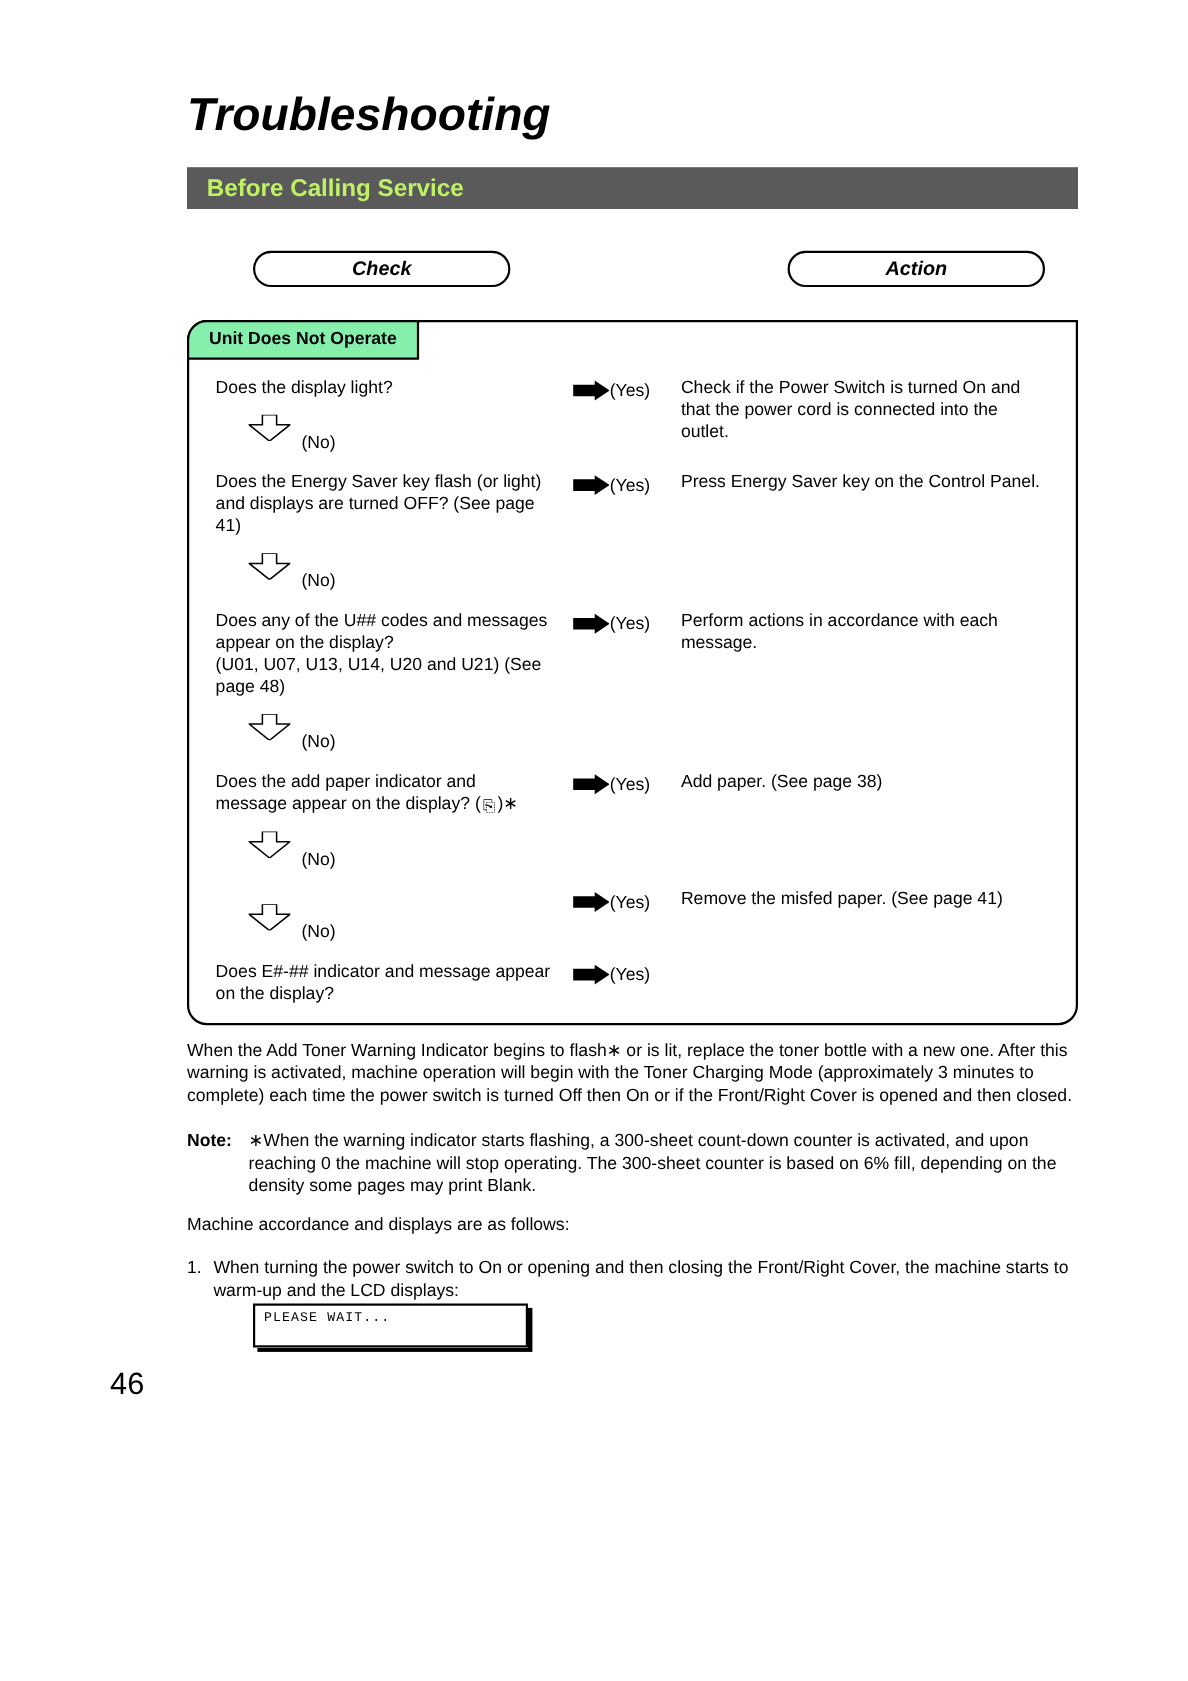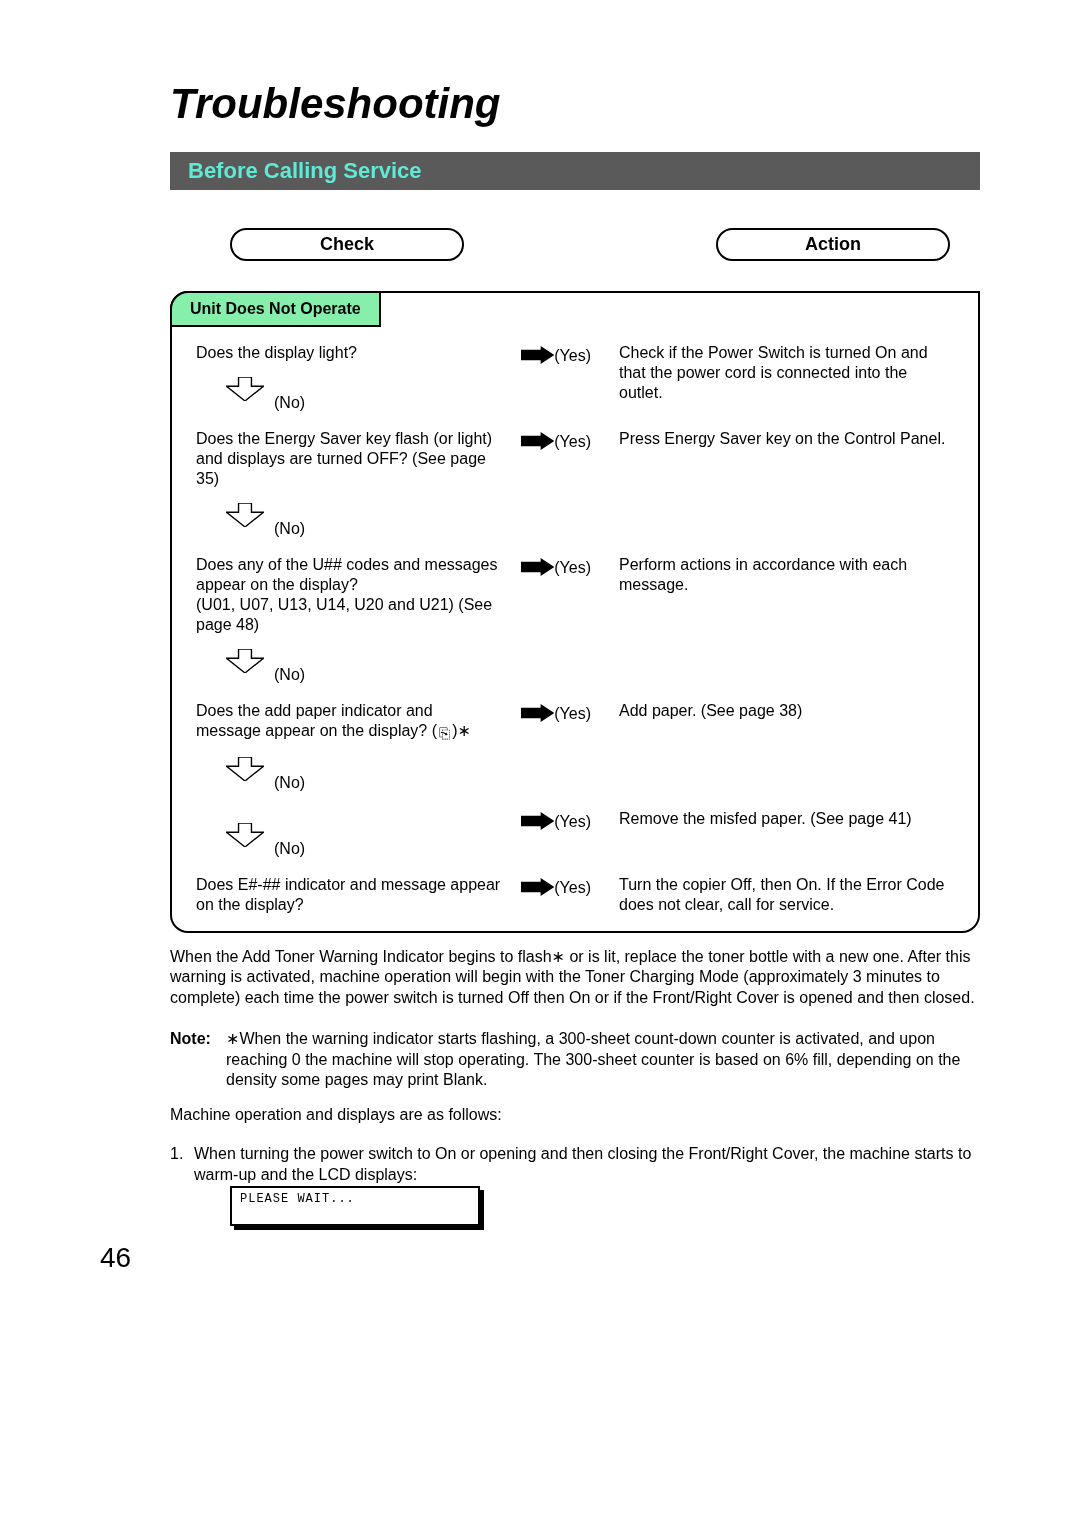--- a/index.html
+++ b/index.html
@@ -21,32 +21,33 @@
   }
   .title {
     font-size: 42px;
     font-weight: bold;
     font-style: italic;
     margin-left: 70px;
     margin-bottom: 14px;
   }
   .section-bar {
     background: #5a5a5a;
-    color: #5eead4;
+    color: #bef264;
     font-size: 22px;
     font-weight: bold;
     padding: 6px 18px;
     margin-left: 70px;
     margin-right: 0;
     margin-top: 24px;
   }
   .headers-row {
     display: flex;
     margin-top: 38px;
     margin-left: 90px;
+    font-style: italic;
   }
   .pill {
     border: 2px solid #000;
     border-radius: 22px;
     padding: 4px 0;
     font-weight: bold;
     font-size: 18px;
     text-align: center;
     background: #fff;
   }
@@ -206,21 +207,21 @@
           <div class="mid-col">
             <svg class="right-arrow-svg" viewBox="0 0 44 24">
   <polygon points="0,5 26,5 26,0 44,12 26,24 26,19 0,19" fill="#000"></polygon>
 </svg>
             <span class="yes-label">(Yes)</span>
           </div>
           <div class="action-col">Check if the Power Switch is turned On and that the power cord is connected into the outlet.</div>
         </div>
         <div class="step-row">
           <div class="check-col">
-            <div>Does the Energy Saver key flash (or light) and displays are turned OFF? (See page 35)</div>
+            <div>Does the Energy Saver key flash (or light) and displays are turned OFF? (See page 41)</div>
             <div class="no-wrap">
               <svg class="down-arrow-svg" viewBox="0 0 40 26">
   <polygon points="13,0 27,0 27,10 40,10 20,26 0,10 13,10" fill="#fff" stroke="#000" stroke-width="1.5"></polygon>
 </svg>
               <span class="no-label">(No)</span>
             </div>
           </div>
           <div class="mid-col">
             <svg class="right-arrow-svg" viewBox="0 0 44 24">
   <polygon points="0,5 26,5 26,0 44,12 26,24 26,19 0,19" fill="#000"></polygon>
@@ -285,33 +286,32 @@
         <div class="step-row">
           <div class="check-col">
             <div>Does E#-## indicator and message appear on the display?</div>
           </div>
           <div class="mid-col">
             <svg class="right-arrow-svg" viewBox="0 0 44 24">
   <polygon points="0,5 26,5 26,0 44,12 26,24 26,19 0,19" fill="#000"></polygon>
 </svg>
             <span class="yes-label">(Yes)</span>
           </div>
-          <div class="action-col">Turn the copier Off, then On. If the Error Code does not clear, call for service.</div>
         </div>
       </div>
   </div>
 
   <div class="body-text">When the Add Toner Warning Indicator begins to flash∗ or is lit, replace the toner bottle with a new one.  After this warning is activated, machine operation will begin with the Toner Charging Mode (approximately 3 minutes to complete) each time the power switch is turned Off then On or if the Front/Right Cover is opened and then closed.</div>
 
   <div class="note-row">
     <div class="note-label">Note:</div>
     <div class="note-body">∗When the warning indicator starts flashing, a 300-sheet count-down counter is activated, and upon reaching 0 the machine will stop operating.  The 300-sheet counter is based on 6% fill, depending on the density some pages may print Blank.</div>
   </div>
 
-  <div class="body-text">Machine operation and displays are as follows:</div>
+  <div class="body-text">Machine accordance and displays are as follows:</div>
 
   <div class="list-row">
     <div class="list-num">1.</div>
     <div class="list-body">When turning the power switch to On or opening and then closing the Front/Right Cover, the machine starts to warm-up and the LCD displays:</div>
   </div>
 
   <div class="lcd-box">PLEASE WAIT...</div>
 
   <div class="page-num">46</div>
 

